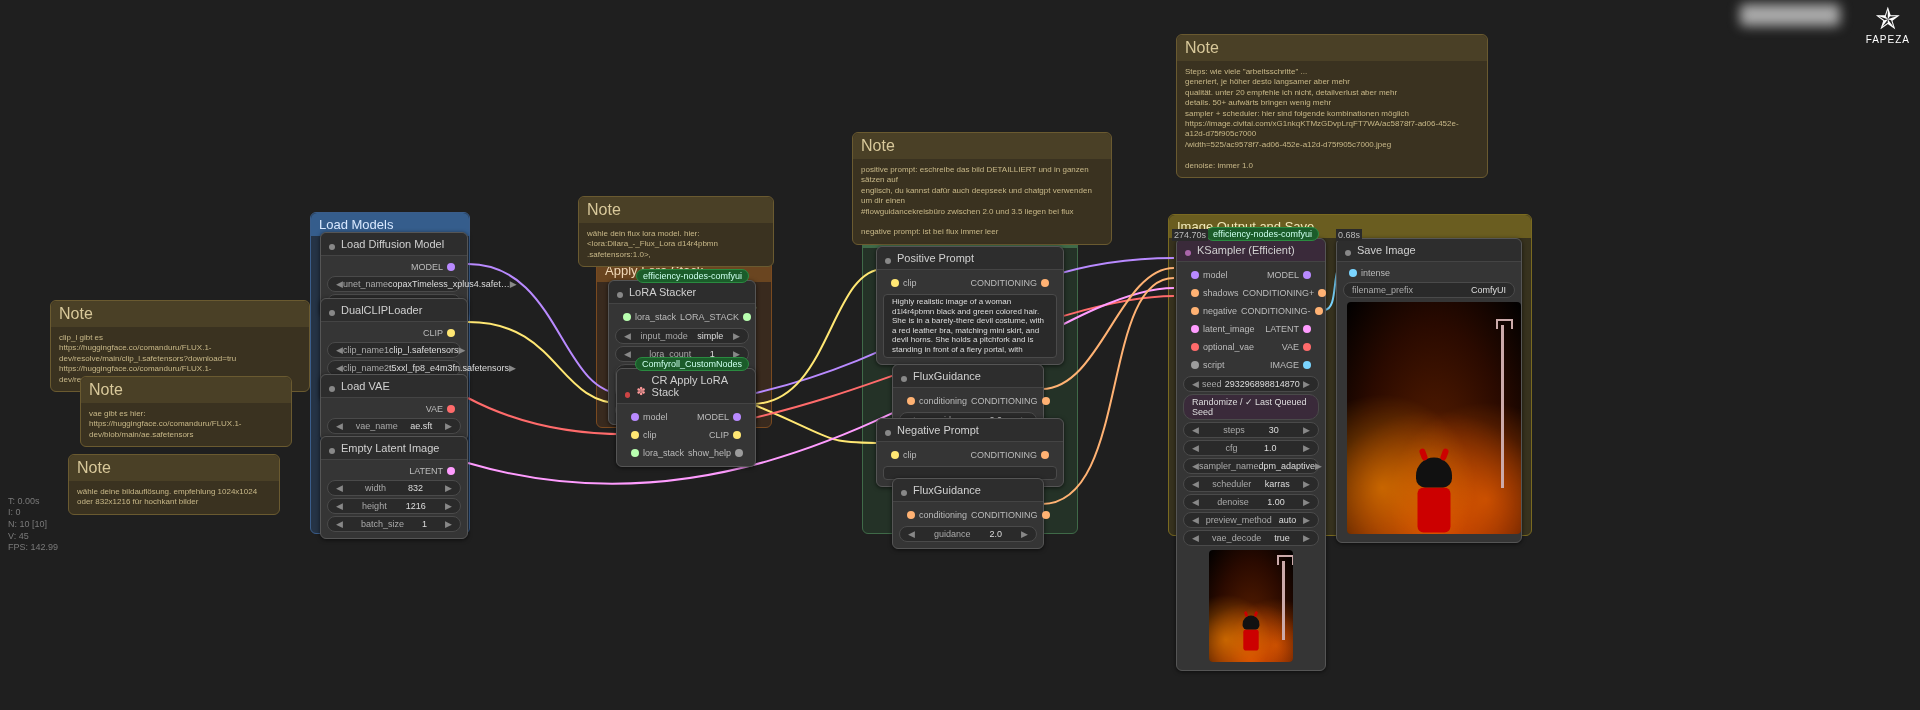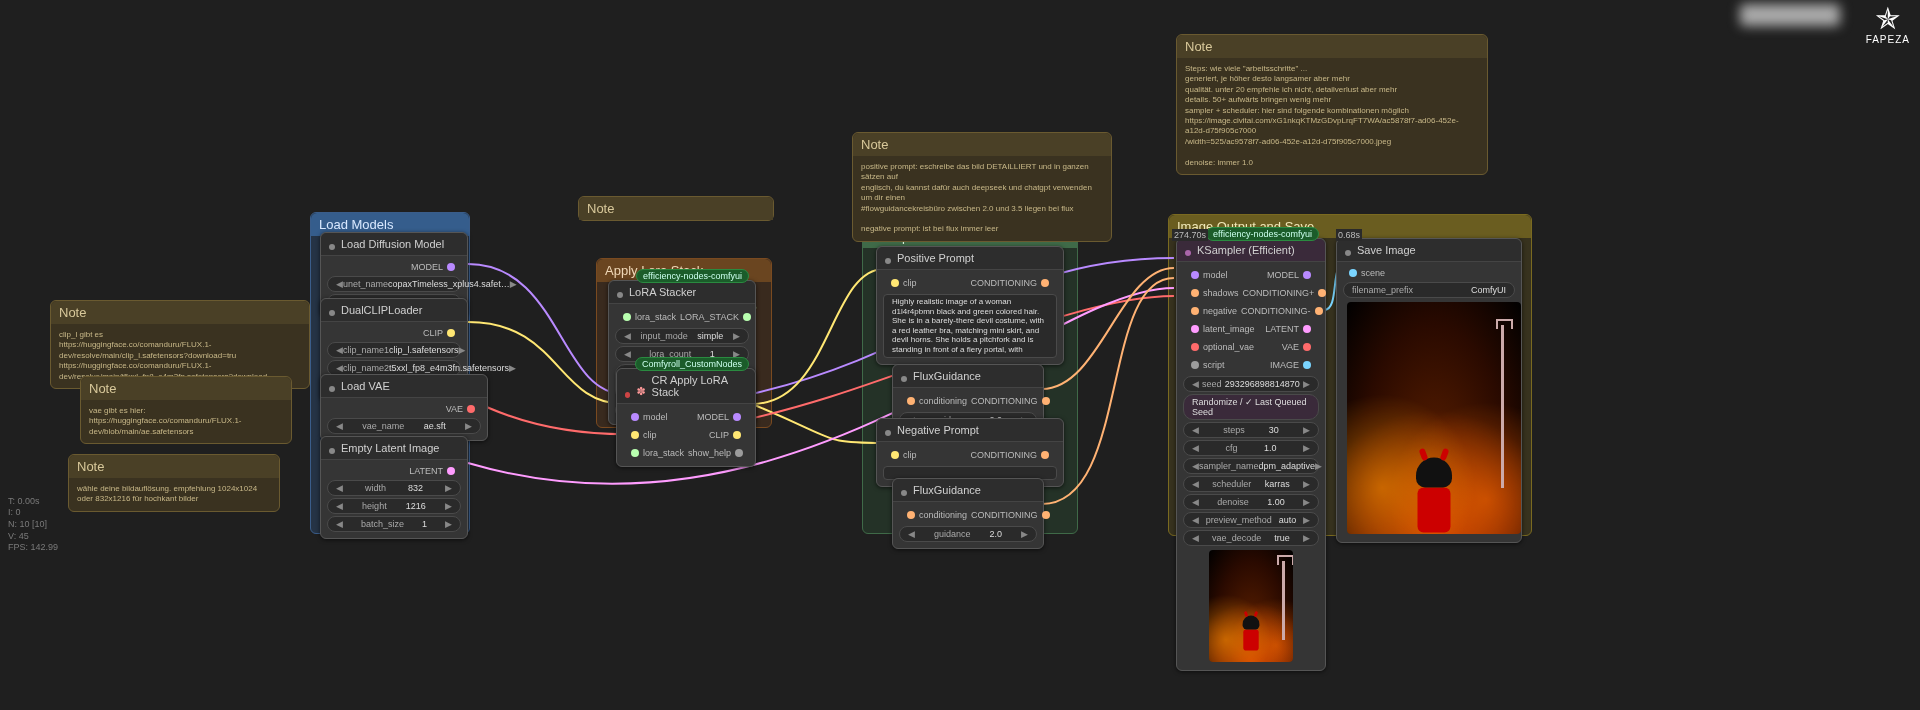--- a/index.html
+++ b/index.html
@@ -93,21 +93,21 @@
   }
   .widget .chev { color:#888; font-size:9px; }
   .widget .lbl { color:#aaa; }
   .widget .val { color:#ddd; }
 
   .note {
     background:#3a3220;
     border:1px solid #6a5a30;
     color:#d8c89a;
   }
-  .note-title { background:#4a4026; padding:4px 8px; font-size:13px; border-radius:6px 6px 0 0; }
+  .note-title { background:#4a4026; padding:4px 8px; font-size:16px; border-radius:6px 6px 0 0; }
   .note-body { padding:6px 8px; font-size:9px; line-height:1.3; color:#c8b888; white-space:pre-wrap; }
 
   .imgprev {
     margin:4px; border-radius:4px; background:#000;
     position:relative; overflow:hidden;
   }
   .flames {
     background: radial-gradient(ellipse at 50% 70%, #5a1f00 0%, #2a0a00 60%, #000 100%);
   }
   .devil-figure {
@@ -193,20 +193,22 @@
   <div class="note-body" style="font-size:8px;">vae gibt es hier:
 https://huggingface.co/comanduru/FLUX.1-dev/blob/main/ae.safetensors</div>
 </div>
 <div class="note" style="left:68px; top:454px; width:212px;">
   <div class="note-title">Note</div>
   <div class="note-body" style="font-size:8px;">wähle deine bildauflösung. empfehlung 1024x1024
 oder 832x1216 für hochkant bilder</div>
 </div>
 <div class="note" style="left:578px; top:196px; width:196px;">
   <div class="note-title">Note</div>
+  <div class="note-body" style="font-size:8px;">wähle dein flux lora model. hier:
+&lt;lora:Dilara_-_Flux_Lora d14r4pbmn .safetensors:1.0&gt;,</div>
 </div>
 <div class="note" style="left:852px; top:132px; width:260px;">
   <div class="note-title">Note</div>
   <div class="note-body" style="font-size:8px;">positive prompt: eschreibe das bild DETAILLIERT und in ganzen sätzen auf
 englisch, du kannst dafür auch deepseek und chatgpt verwenden um dir einen
 #flowguidancekreisbüro zwischen 2.0 und 3.5 liegen bei flux
 
 negative prompt: ist bei flux immer leer</div>
 </div>
 <div class="note" style="left:1176px; top:34px; width:312px;">
@@ -271,21 +273,21 @@
         </div>
     <div class="widget">
           <span class="chev">◀</span>
           <span class="lbl">type</span>
           <span class="val">flux</span>
           <span class="chev">▶</span>
         </div>
   </div>
 </div>
 
-<div class="node" style="left:320px; top:374px; width:168px;">
+<div class="node" style="left:320px; top:374px; width:148px;">
   <div class="node-title">
         <span class="dot" style="background:#888"></span>
         <span>Load VAE</span>
       </div>
   <div class="node-body">
     <div class="outrow">
           <span>VAE</span>
           <span class="port p-vae"></span>
         </div>
     <div class="widget">
@@ -638,21 +640,21 @@
 </div>
 
 <div class="node" style="left:1336px; top:238px; width:186px;">
   <div class="node-title">
         <span class="dot" style="background:#888"></span>
         <span>Save Image</span>
       </div>
   <div class="node-body">
     <div class="inrow">
           <span class="port p-image"></span>
-          <span>scene</span>
+          <span>intense</span>
         </div>
     <div class="widget">
           <span class="lbl">filename_prefix</span>
           <span class="val">ComfyUI</span>
         </div>
     <div class="imgprev flames" style="width:174px; height:232px;">
       <div class="fire-glow"></div>
       <div class="devil-figure" style="transform:translateX(-50%) scale(1.5); bottom:6%;">
         <div class="degf-hair"></div>
             <div class="degf-body"></div>

